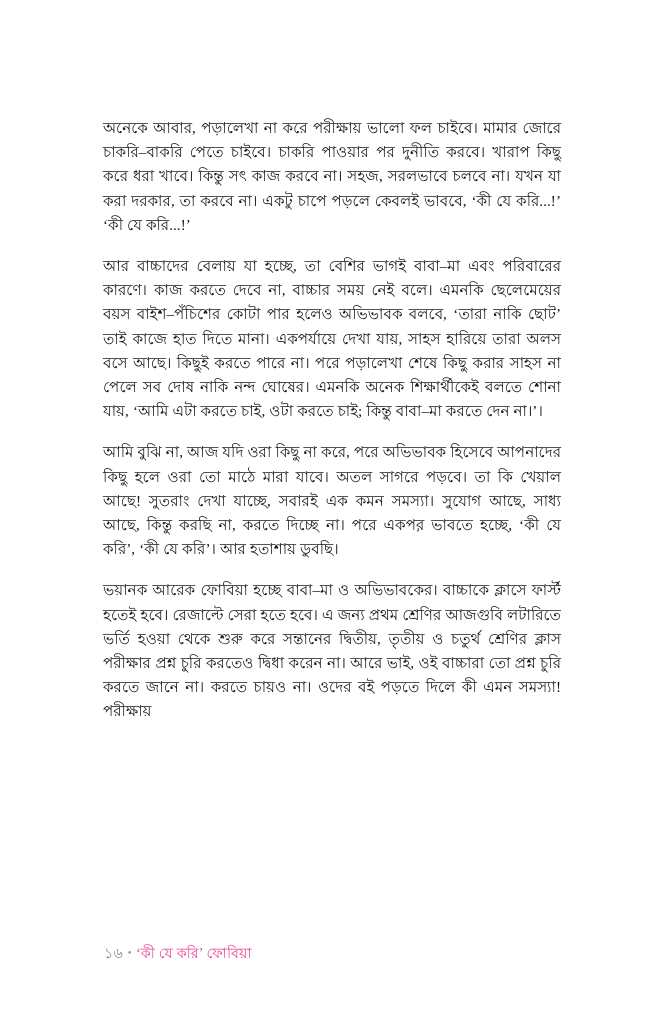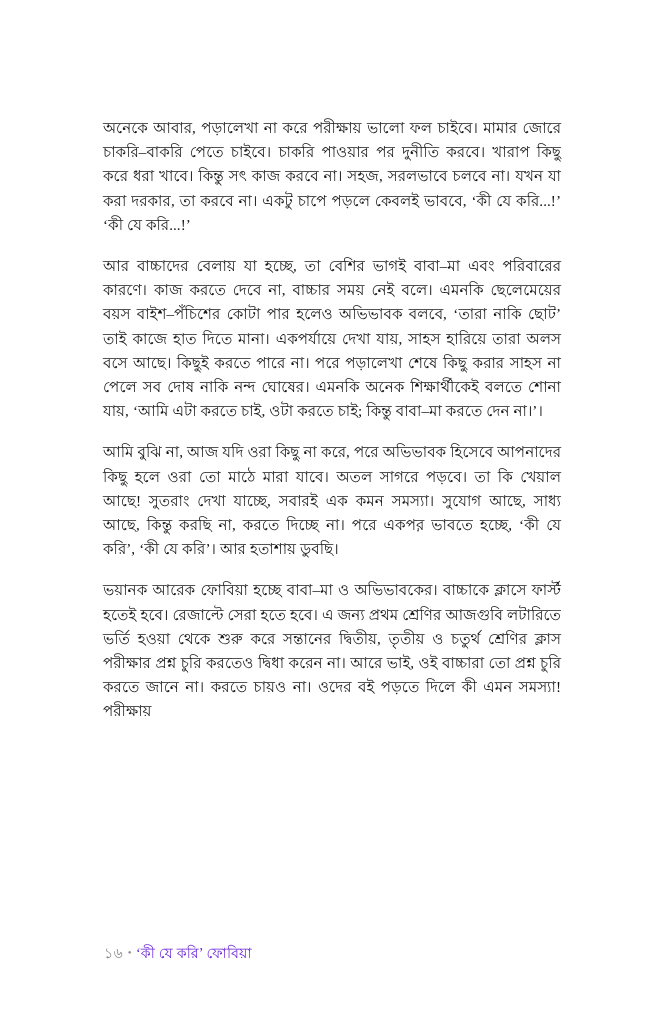--- a/index.html
+++ b/index.html
@@ -62,21 +62,21 @@
   }
 
   .footer .page-num { color: #8b8b8b; }
   .footer .sep {
     display: inline-block;
     margin: 0 4px 0 5px;
     color: #8b8b8b;
     font-size: 11px;
     vertical-align: 2px;
   }
-  .footer .running-title { color: #6d28d9; }
+  .footer .running-title { color: #ec4899; }
 </style>
 </head>
 <body>
 
 <div class="page">
 
   <div class="text-column">
     <p class="para full-measure">অনেকে আবার, পড়ালেখা না করে পরীক্ষায় ভালো ফল চাইবে। মামার জোরে চাকরি–বাকরি পেতে চাইবে। চাকরি পাওয়ার পর দুনীতি করবে। খারাপ কিছু করে ধরা খাবে। কিন্তু সৎ কাজ করবে না। সহজ, সরলভাবে চলবে না। যখন যা করা দরকার, তা করবে না। একটু চাপে পড়লে কেবলই ভাববে, ‘কী যে করি...!’ ‘কী যে করি...!’</p>
 
     <p class="para full-measure">আর বাচ্চাদের বেলায় যা হচ্ছে, তা বেশির ভাগই বাবা–মা এবং পরিবারের কারণে। কাজ করতে দেবে না, বাচ্চার সময় নেই বলে। এমনকি ছেলেমেয়ের বয়স বাইশ–পঁচিশের কোটা পার হলেও অভিভাবক বলবে, ‘তারা নাকি ছোট’ তাই কাজে হাত দিতে মানা। একপর্যায়ে দেখা যায়, সাহস হারিয়ে তারা অলস বসে আছে। কিছুই করতে পারে না। পরে পড়ালেখা শেষে কিছু করার সাহস না পেলে সব দোষ নাকি নন্দ ঘোষের। এমনকি অনেক শিক্ষার্থীকেই বলতে শোনা যায়, ‘আমি এটা করতে চাই, ওটা করতে চাই; কিন্তু বাবা–মা করতে দেন না।’।</p>

